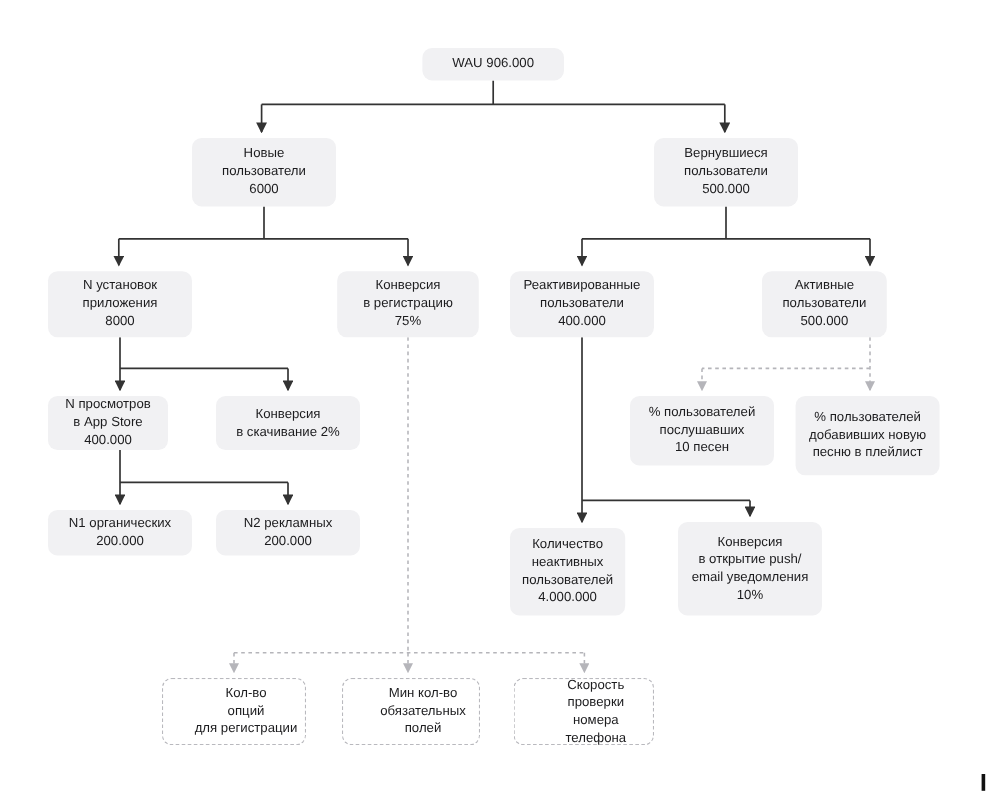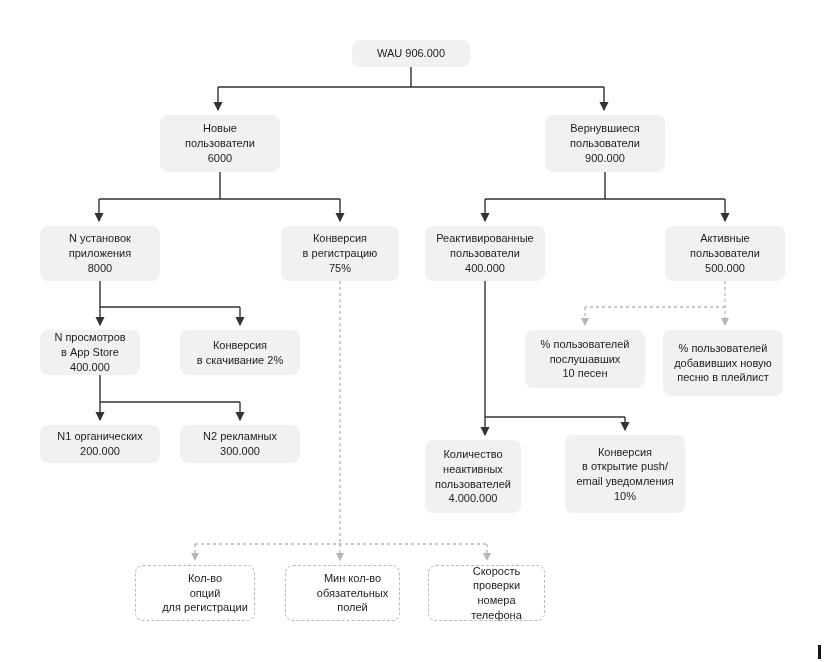--- a/index.html
+++ b/index.html
@@ -41,21 +41,21 @@
     border: 1px dashed #b9b9be;
     padding-left: 24px;
   }
 
   .n-wau          { left:352px; top:40px;  width:118px; height:27px; }
   .n-new-users    { left:160px; top:115px; width:120px; height:57px; }
   .n-returning    { left:545px; top:115px; width:120px; height:57px; }
   .n-installs     { left:40px;  top:226px; width:120px; height:55px; }
   .n-conv-reg     { left:281px; top:226px; width:118px; height:55px; }
   .n-reactivated  { left:425px; top:226px; width:120px; height:55px; }
-  .n-active       { left:665px; top:226px; width:120px; height:55px; }
+  .n-active       { left:635px; top:226px; width:104px; height:55px; }
   .n-appstore     { left:40px;  top:330px; width:100px; height:45px; }
   .n-conv-dl      { left:180px; top:330px; width:120px; height:45px; }
   .n-n1           { left:40px;  top:425px; width:120px; height:38px; }
   .n-n2           { left:180px; top:425px; width:120px; height:38px; }
   .n-pct-listened { left:525px; top:330px; width:120px; height:58px; }
   .n-pct-added    { left:663px; top:330px; width:120px; height:66px; }
   .n-inactive     { left:425px; top:440px; width:96px; height:73px; }
   .n-conv-push    { left:565px; top:435px; width:120px; height:78px; }
   .n-options      { left:135px; top:565px; width:120px; height:56px; }
   .n-min-fields   { left:285px; top:565px; width:115px; height:56px; }
@@ -126,21 +126,21 @@
     </g>
   </svg>
 
   <div class="node n-wau">WAU 906.000</div>
 
   <div class="node n-new-users">Новые
 пользователи
 6000</div>
   <div class="node n-returning">Вернувшиеся
 пользователи
-900.000</div>
+500.000</div>
 
   <div class="node n-installs">N установок
 приложения
 8000</div>
   <div class="node n-conv-reg">Конверсия
 в регистрацию
 75%</div>
   <div class="node n-reactivated">Реактивированные
 пользователи
 400.000</div>
@@ -149,21 +149,21 @@
 500.000</div>
 
   <div class="node n-appstore">N просмотров
 в App Store 400.000</div>
   <div class="node n-conv-dl">Конверсия
 в скачивание 2%</div>
 
   <div class="node n-n1">N1 органических
 200.000</div>
   <div class="node n-n2">N2 рекламных
-300.000</div>
+200.000</div>
 
   <div class="node n-pct-listened">% пользователей
 послушавших
 10 песен</div>
   <div class="node n-pct-added">% пользователей
 добавивших новую
 песню в плейлист</div>
 
   <div class="node n-inactive">Количество
 неактивных

